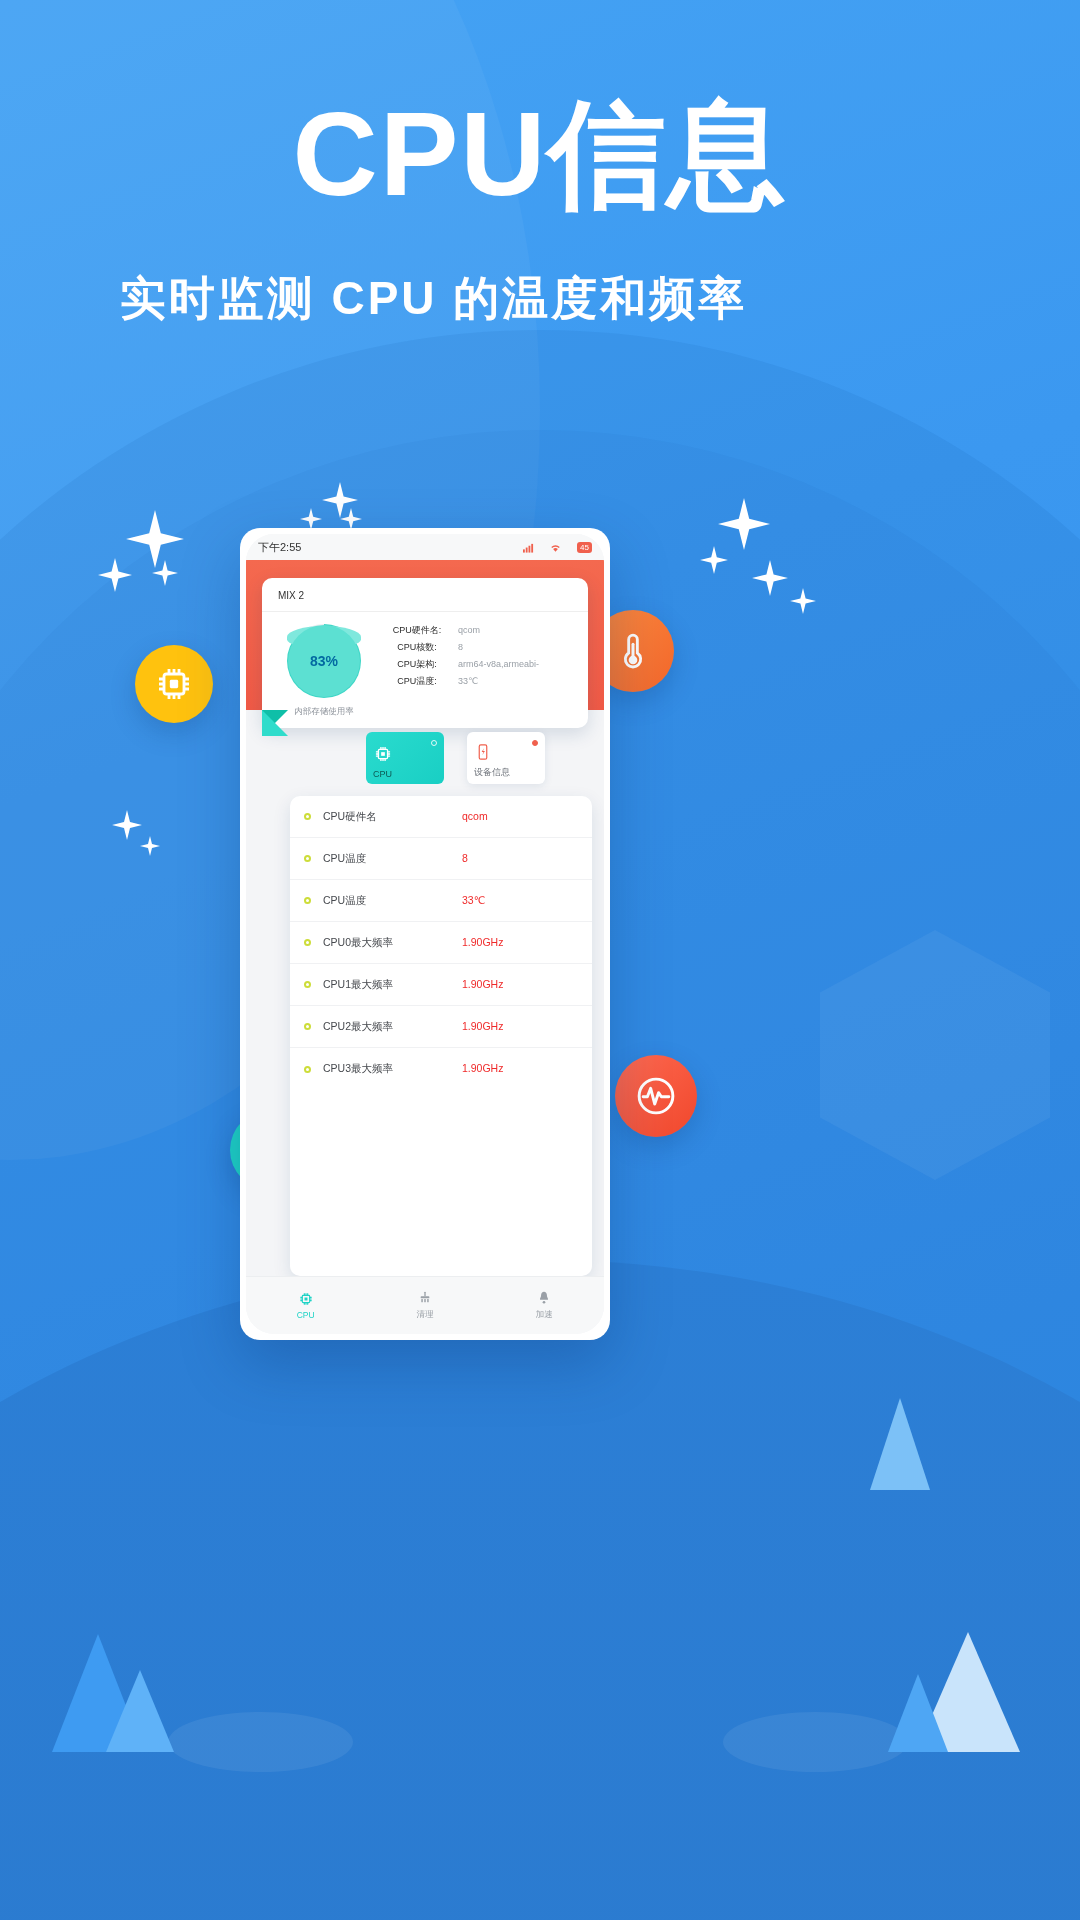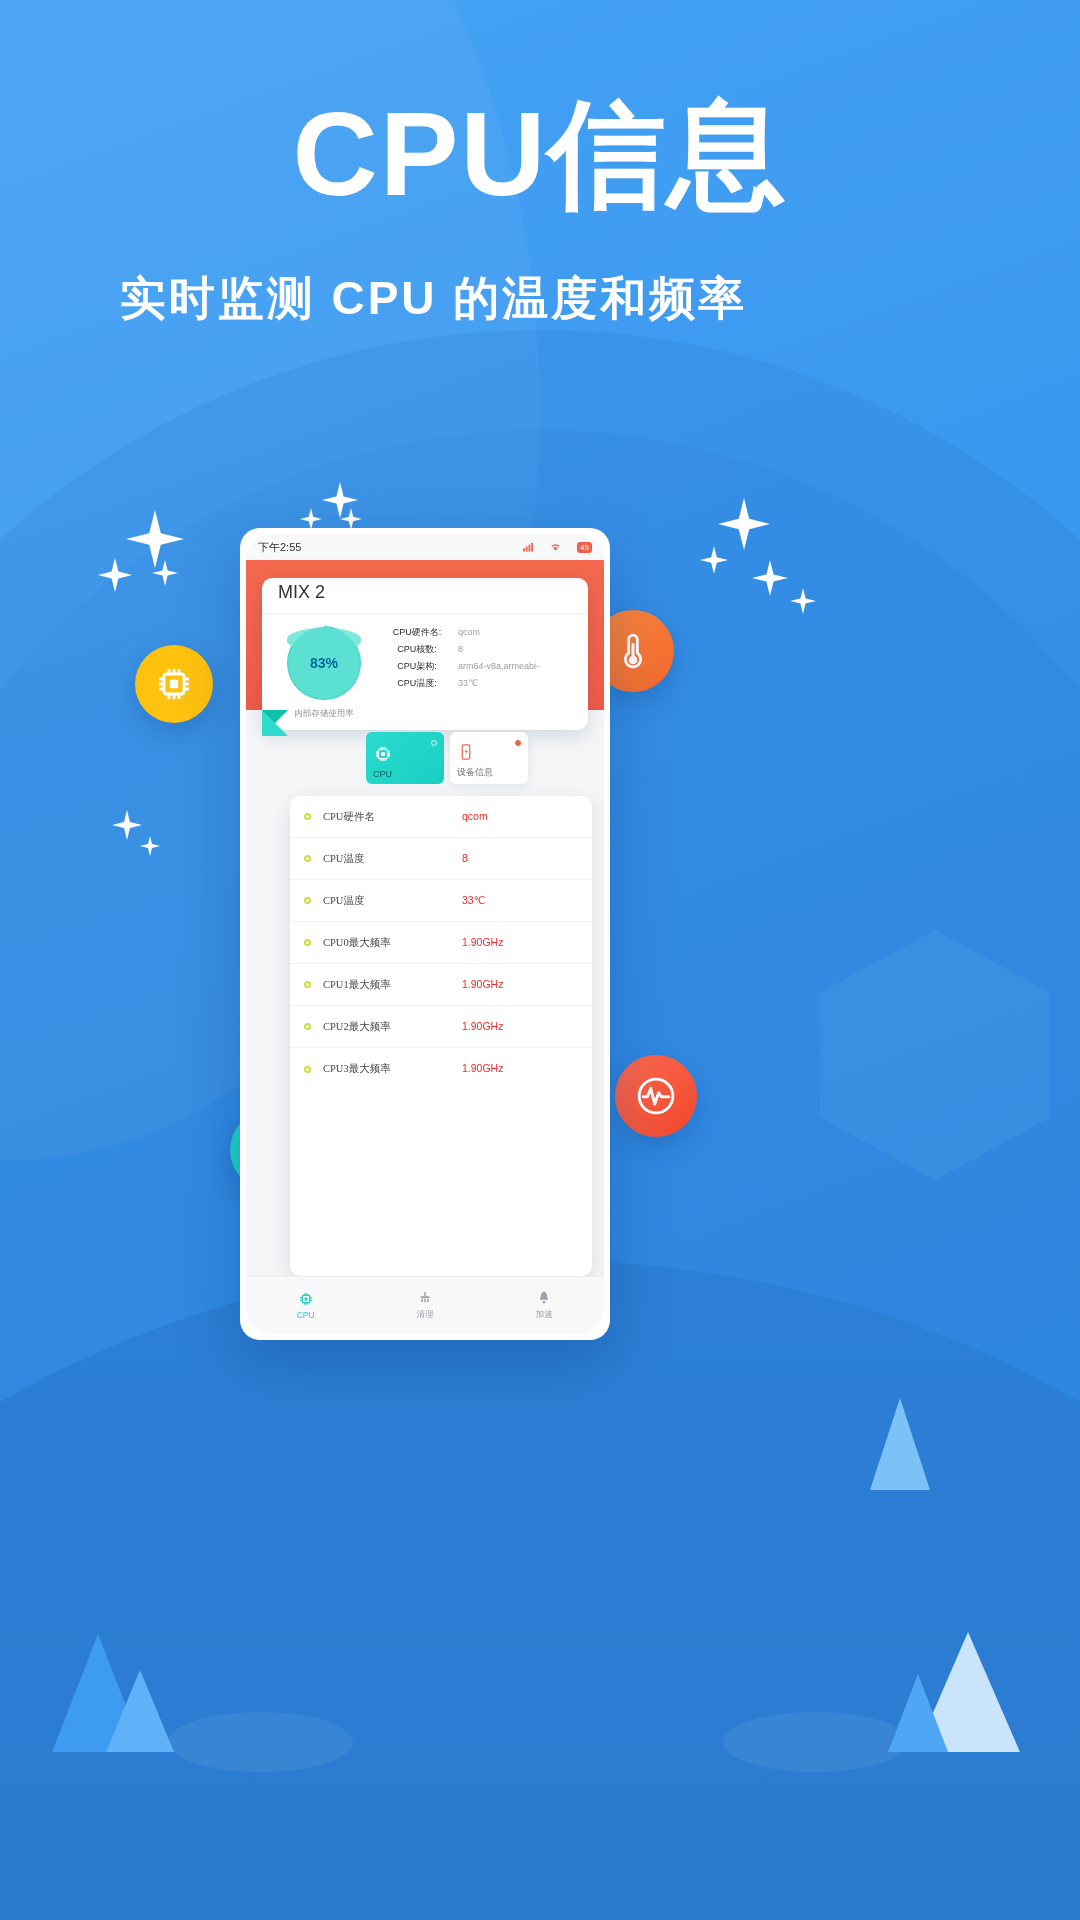--- a/index.html
+++ b/index.html
@@ -94,21 +94,21 @@
     position:absolute; inset:6px;
     background:#f4f5f7;
     border-radius:28px; overflow:hidden;
   }
   .statusbar {
     height:26px; display:flex; align-items:center;
     justify-content:space-between;
     padding:0 12px; font-size:11px; color:#333;
     background:#f7f8f9;
   }
-  .status-right { display:flex; align-items:center; gap:16px; }
+  .status-right { display:flex; align-items:flex-end; gap:16px; }
   .batt {
     background:#f0604d; color:#fff; font-size:8px;
     padding:1px 3px; border-radius:3px;
   }
 
   
   .red-banner {
     position:absolute; left:0; top:26px; width:100%; height:150px;
     background:linear-gradient(180deg,#f4694f 0%,#f05a46 100%);
   }
@@ -119,21 +119,21 @@
   }
 
   
   .top-card {
     position:absolute; left:16px; top:44px; right:16px;
     background:#fff; border-radius:10px;
     box-shadow:0 6px 18px rgba(20,60,110,0.15);
     overflow:hidden;
   }
   .top-card-title {
-    padding:4px 16px 10px; font-size:18px; color:#333;
+    padding:12px 16px 10px; font-size:10px; color:#333;
     border-bottom:1px solid #eee;
   }
   .top-card-body { display:flex; padding:8px 10px 10px; }
   .donut-wrap { width:104px; flex:0 0 104px; text-align:center; }
   .donut {
     position:relative; width:74px; height:74px; margin:4px auto 0;
     border-radius:50%;
     background:conic-gradient(#3ed6c6 0deg 299deg,#e8ebee 299deg 360deg);
   }
   .donut-hole {
@@ -168,21 +168,21 @@
   }
 
   
   .chips { position:absolute; left:120px; top:198px; display:flex; gap:6px; }
   .chip {
     position:relative; width:78px; height:52px; border-radius:6px;
     display:flex; flex-direction:column; justify-content:flex-end;
     padding:5px 7px; font-size:9px;
   }
   .chip-active { background:linear-gradient(135deg,#2adbce 0%,#19cfc4 100%); color:#0d5a55; }
-  .chip-idle { background:#ffffff; color:#6b7078; box-shadow:0 2px 8px rgba(20,60,110,0.10); }
+  .chip-idle { background:#ffffff; color:#6b7078; box-shadow:0 2px 8px rgba(20,60,110,0.10);margin-left:17px; }
   .chip-dot {
     position:absolute; right:7px; top:8px; width:6px; height:6px;
     border-radius:50%; border:1.6px solid rgba(255,255,255,0.85);
   }
   .chip-dot-idle { border-color:#f0604d; background:#f0604d; }
   .chip-ico { margin-bottom:3px; }
 
   
   .list-card {
     position:absolute; left:44px; top:262px; right:12px; bottom:58px;
@@ -193,21 +193,21 @@
   .row {
     display:flex; align-items:center; min-height:42px;
     padding:7px 14px; border-bottom:1px solid #f0f1f3;
     font-size:10.5px;
   }
   .row:last-child { border-bottom:none; }
   .dot {
     width:7px; height:7px; flex:0 0 7px; border-radius:50%;
     border:2px solid #cddd3a; margin-right:12px;
   }
-  .row-k { flex:1; color:#46494e;font-family:Liberation Serif, serif; }
+  .row-k { flex:1; color:#46494e; }
   .row-v { width:116px; flex:0 0 116px; color:#ef2a2a; line-height:1.3; }
 
   
   .bottomnav {
     position:absolute; left:0; right:0; bottom:0; height:58px;
     background:#f7f8f9; display:flex;
     border-top:1px solid #eceef0;
   }
   .nav-item {
     flex:1; display:flex; flex-direction:column;

